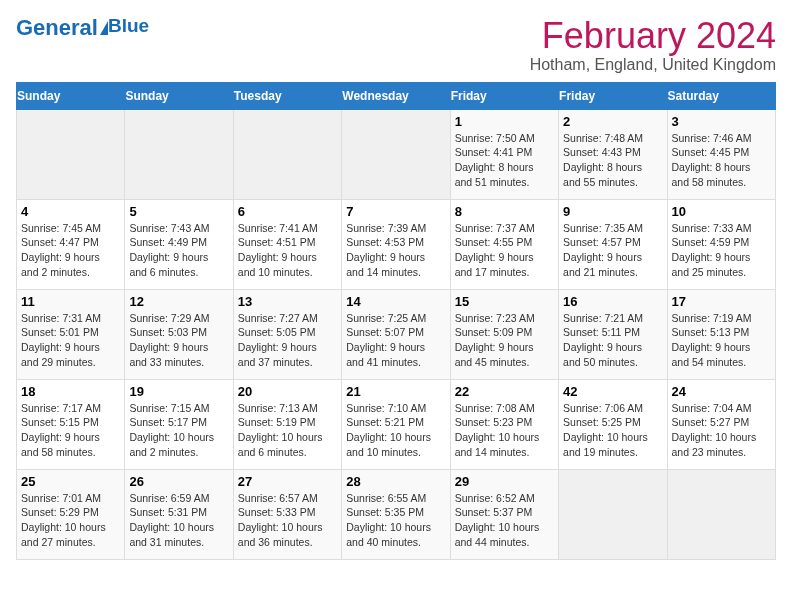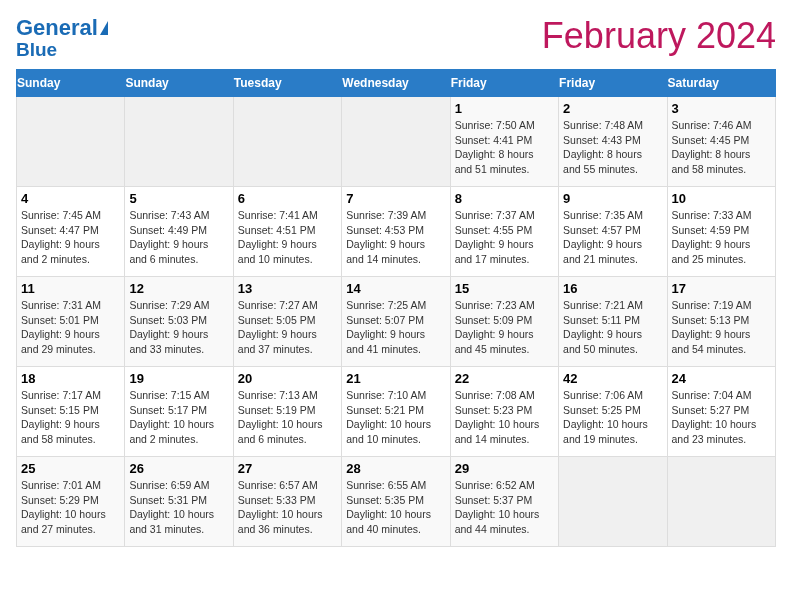--- a/index.html
+++ b/index.html
@@ -11,21 +11,20 @@
       padding: 16px;
     }
     .header-area {
       display: flex;
       align-items: flex-start;
       justify-content: space-between;
       margin-bottom: 8px;
     }
     .logo {
       display: flex;
-      flex-direction: column;
       align-items: flex-start;
     }
     .logo-text {
       font-size: 22px;
       font-weight: bold;
       color: #333;
       line-height: 1.1;
     }
     .logo-blue { color: #1a6bb5; }
     .logo-triangle {
@@ -100,20 +99,21 @@
 <div class="header-area">
   <div class="logo">
     <div style="display:flex;align-items:center;">
       <span class="logo-text"><span class="logo-blue">General</span></span>
       <span class="logo-triangle"></span>
     </div>
     <span class="logo-text logo-blue" style="font-size:19px;">Blue</span>
   </div>
   <div class="title-area">
     <div class="month-year">February 2024</div>
+    <div class="location">Hotham, England, United Kingdom</div>
   </div>
 </div>
 
 <table>
   <thead>
     <tr>
     <th>Sunday</th>
         <th>Sunday</th>
         <th>Tuesday</th>
         <th>Wednesday</th>

